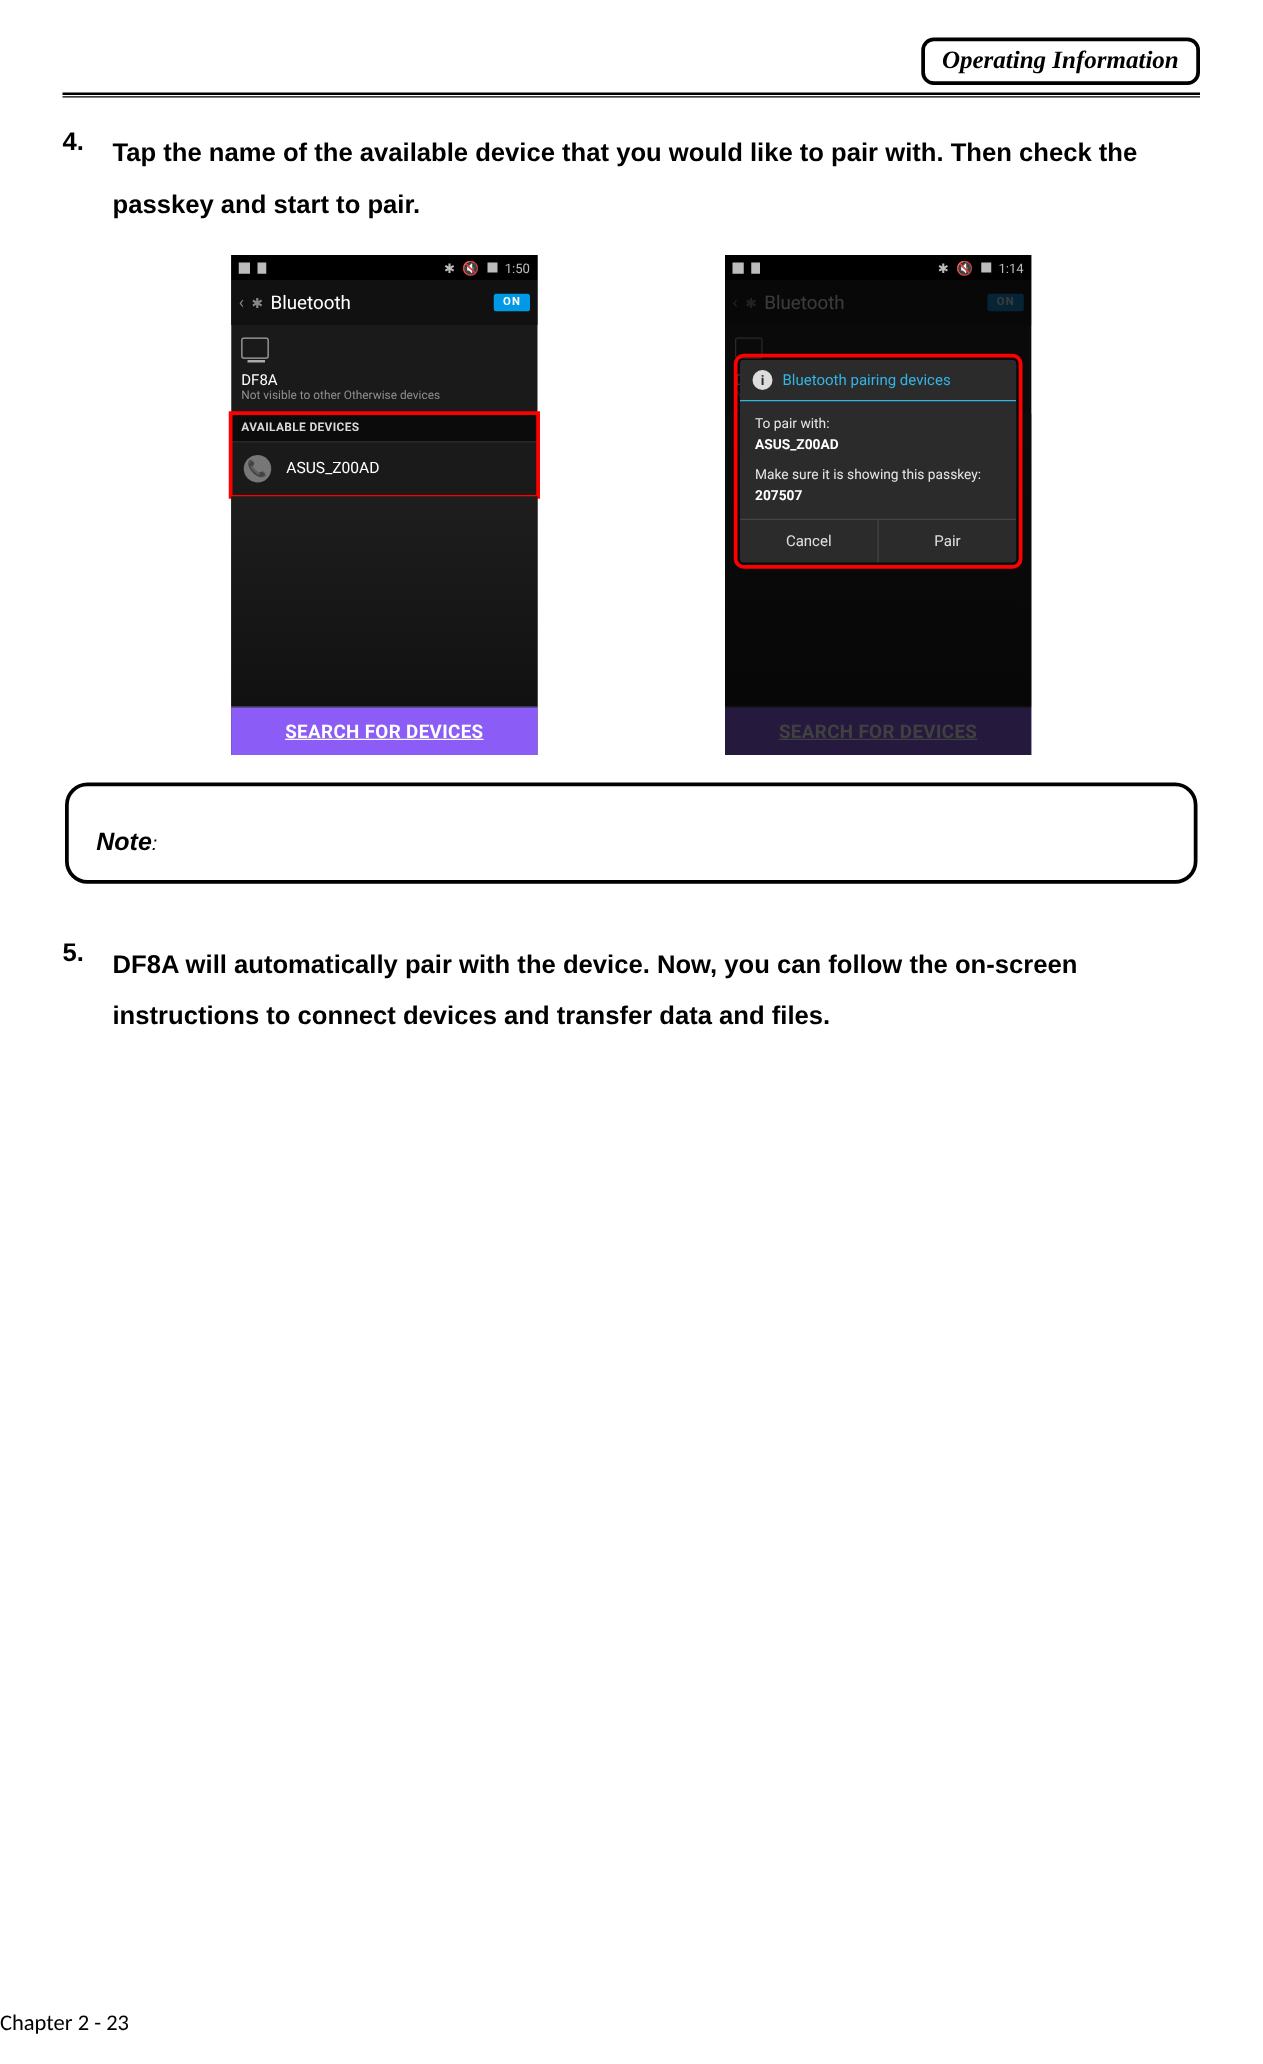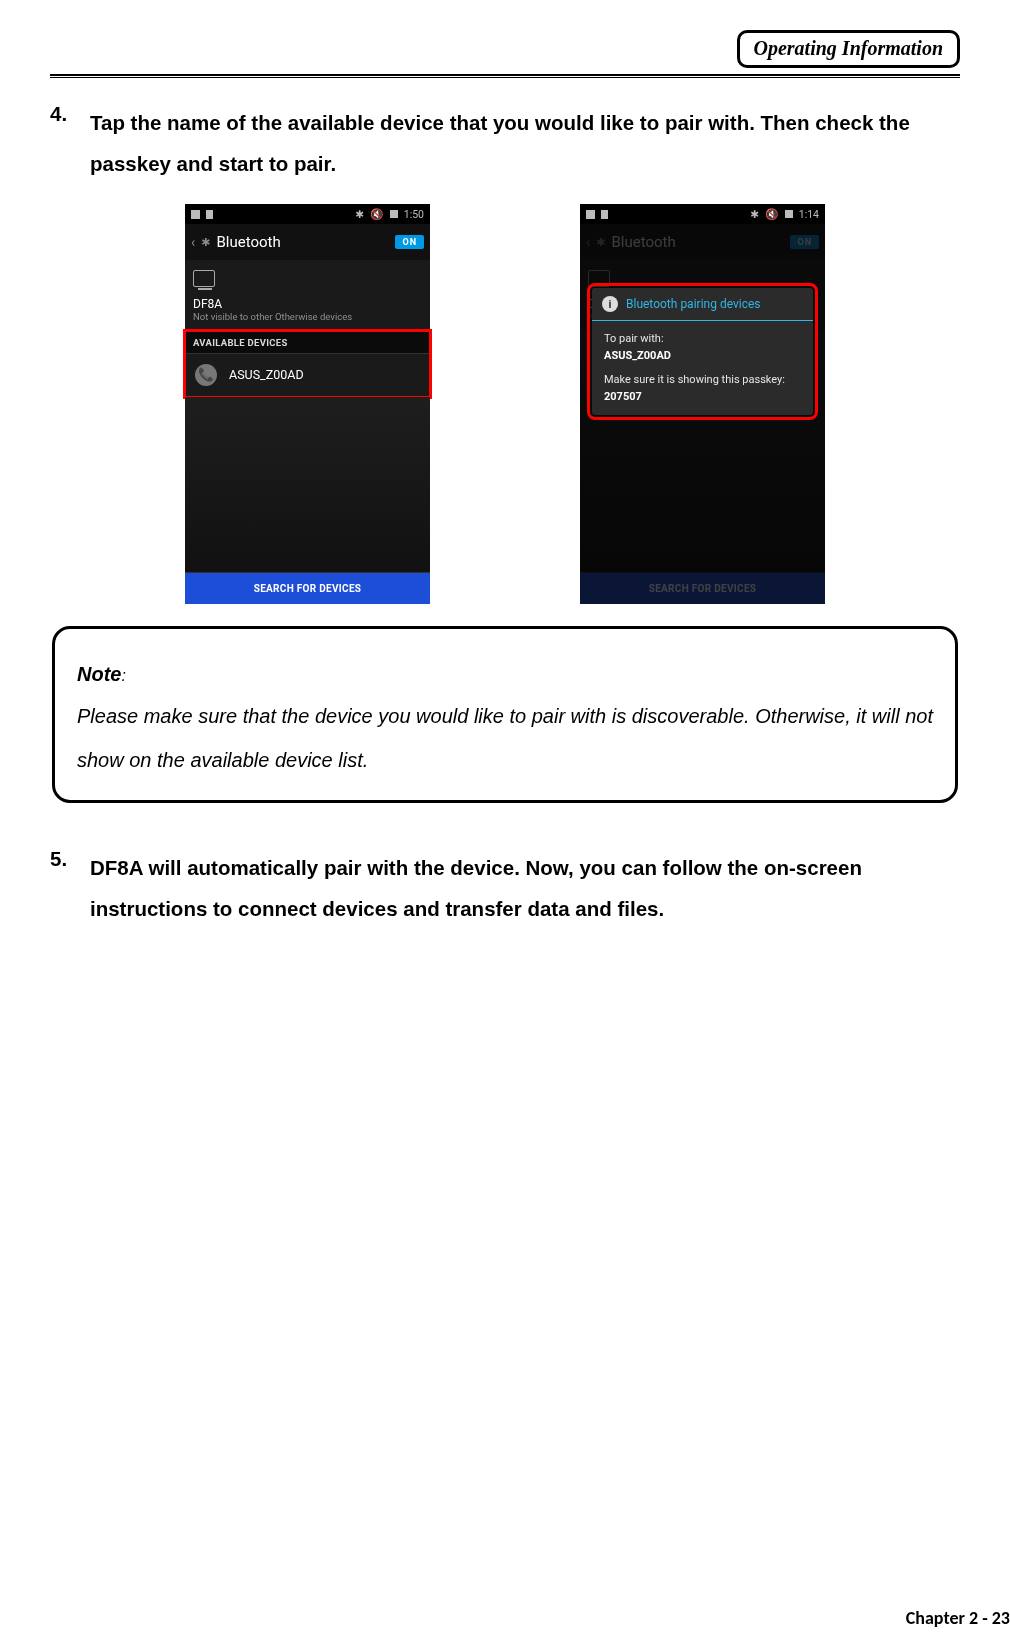--- a/index.html
+++ b/index.html
@@ -71,22 +71,22 @@
   }
   .phone-icon {
     width:22px; height:22px; border-radius:50%; background:#777;
     display:flex; align-items:center; justify-content:center; color:#141414; font-size:13px;
     flex-shrink:0;
   }
   .avail-name { color:#fff; font-size:12.5px; }
   .hl-red { outline:3px solid #ff0000; outline-offset:-1px; }
   .phone .fill { flex:1; background:linear-gradient(#1e1e1e,#111); }
   .search-btn {
-    background:#1d4ed8; color:#fff; text-align:center; font-size:10px; font-weight:bold;
-    padding:10px 0; letter-spacing:0.3px; border-top:1px solid #333;
+    background:#8b5cf6; color:#fff; text-align:center; font-size:15px; font-weight:bold;
+    padding:10px 0; letter-spacing:0.3px; border-top:1px solid #333;text-decoration:underline;
   }
   .dim-overlay {
     position:absolute; inset:0; background:rgba(0,0,0,0.58);
   }
   .phone2 { position:relative; }
   .dialog {
     position:absolute; left:12px; right:12px; top:84px;
     background:#2b2b2b; border-radius:3px; overflow:hidden;
     font-size:11px;
   }
@@ -113,23 +113,23 @@
     padding:34px 22px 18px 22px; margin:10px 2px 44px 2px;
   }
   .note-title { font-weight:bold; font-style:italic; font-size:20px; font-family:Arial, sans-serif; }
   .note-colon { font-style:italic; font-weight:normal; }
   .note-body {
     font-style:italic; font-size:20px; line-height:2.2; margin-top:8px;
     text-align:justify; text-align-last:left;
   }
 
   .footer {
-    position:absolute; bottom:22px; left:0; right:0;
-    text-align:right; font-family:"Calibri", Arial, sans-serif;
-    font-weight:bold; font-size:18px;
+    position:absolute; bottom:22px; left:0; right:16px;
+    text-align:left; font-family:"Calibri", Arial, sans-serif;
+    font-weight:normal; font-size:18px;
   }
 </style>
 </head>
 <body>
 
 <div class="header-wrap">
   <div class="header-tag">Operating Information</div>
 </div>
 <div class="rule-double"></div>
 
@@ -215,28 +215,31 @@
         <span class="info-icon">i</span>
         <span>Bluetooth pairing devices</span>
       </div>
       <div class="dialog-body">
         <div>To pair with:</div>
         <div class="bold">ASUS_Z00AD</div>
         <div style="height:8px;"></div>
         <div>Make sure it is showing this passkey:</div>
         <div class="bold">207507</div>
       </div>
+      <div class="dialog-btns">
+        <div class="dbtn">Cancel</div>
+        <div class="dbtn">Pair</div>
+      </div>
     </div>
   </div>
 
 </div>
 
 <div class="note-box">
   <span class="note-title">Note</span><span class="note-colon">:</span>
-  <div class="note-body">Please make sure that the device you would like to pair with is discoverable. Otherwise, it will not show on the available device list.</div>
 </div>
 
 <ol class="steps">
   <li>
     <div class="step-num">5.</div>
     <div class="step-text">DF8A will automatically pair with the device. Now, you can follow the on-screen instructions to connect devices and transfer data and files.</div>
   </li>
 </ol>
 
 <div class="footer">Chapter 2 - 23</div>

